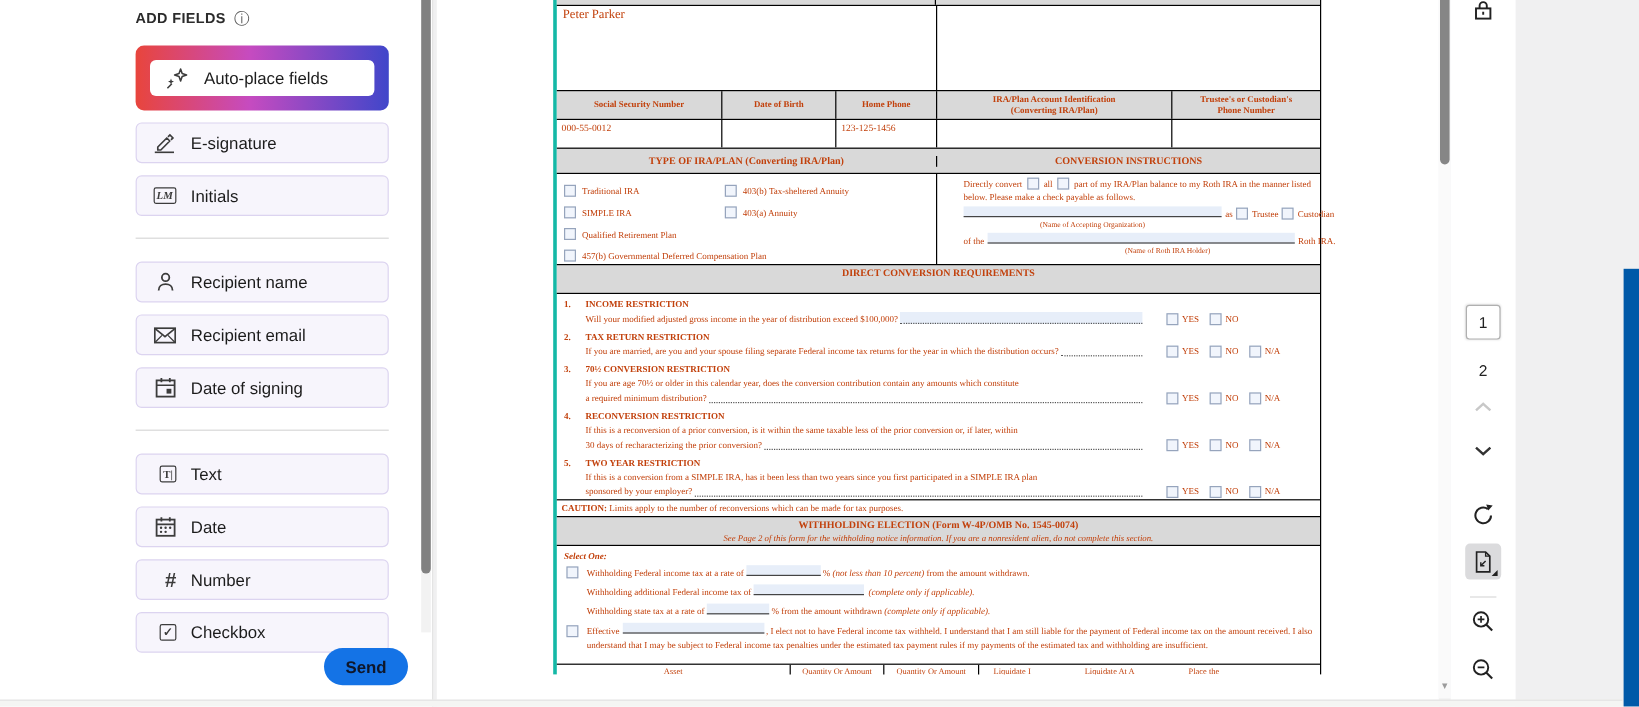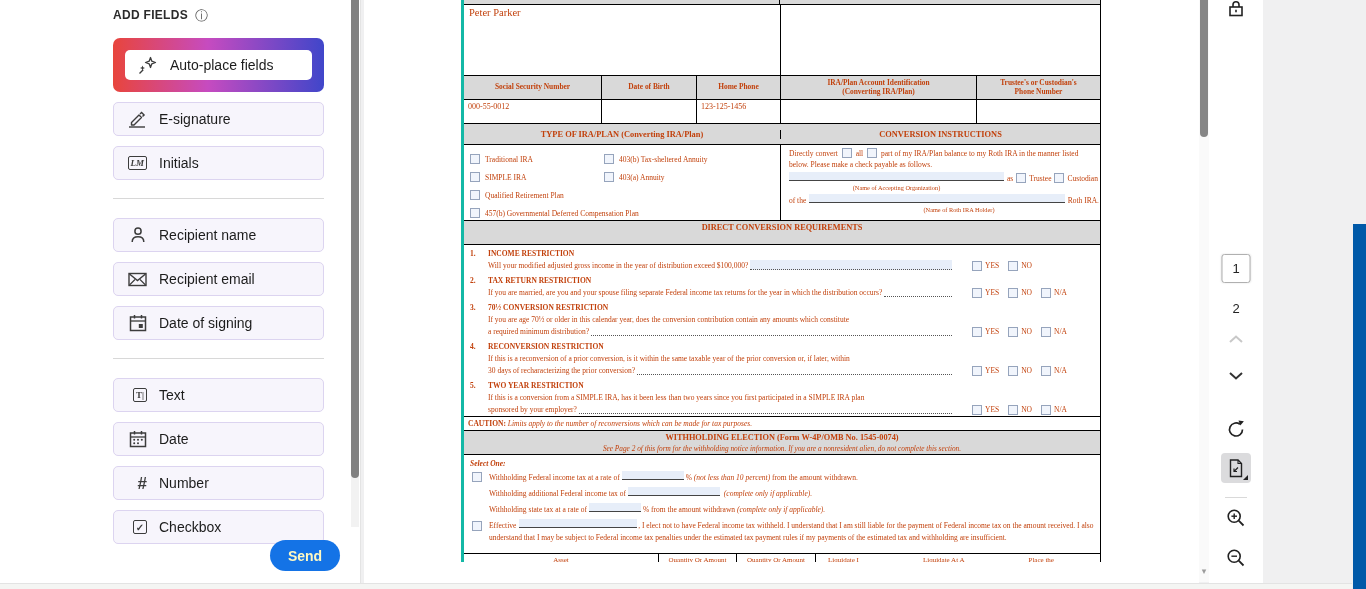--- a/index.html
+++ b/index.html
@@ -14,21 +14,21 @@
 .fbtn{height:34px;border:1px solid #dcd4f0;background:#f7f5fc;border-radius:5px;display:flex;align-items:center;gap:12px;padding-left:11px;margin-bottom:10px;cursor:pointer;font-size:14px;color:#1c1c1c}
 .fbtn .ficon{width:22px;display:flex;justify-content:flex-end;align-items:center;color:#3c3c3c;flex:none}
 .fbtn-grad{padding:12px;border-radius:7px;background:linear-gradient(90deg,#E8453C,#C64BC0 45%,#4046CA);margin-bottom:10px}
 .fbtn-grad .fbtn{margin-bottom:0;border:none;background:#fff;height:30px}
 .sdivider{height:1px;background:#d8d8d8;margin:18px 0 19px}
 .boxtxt{display:inline-block;border:1.5px solid #3c3c3c;border-radius:2px;font-size:9px;font-weight:bold;font-style:italic;padding:1.5px 2px;line-height:1;font-family:"Liberation Serif",serif}
 .hashtxt{font-size:17px;font-weight:bold;line-height:1;color:#3c3c3c}
 .cbtxt{display:inline-flex;width:14px;height:14px;border:1.5px solid #3c3c3c;border-radius:2px;align-items:center;justify-content:center;font-size:10px;font-weight:bold}
 .sb-scroll{position:absolute;left:351px;top:0;width:8px;height:527px;background:#f2f2f2}
 .sb-thumb{position:absolute;left:0;top:0;width:8px;height:478px;background:#818181;border-radius:0 0 4px 4px}
-.send-btn{position:absolute;left:270px;top:540px;width:70px;height:31px;border:none;border-radius:16px;background:#1473E6;color:#fef9c3;font-weight:bold;font-size:14px;cursor:pointer;font-family:"Liberation Sans",sans-serif}
+.send-btn{position:absolute;left:270px;top:540px;width:70px;height:31px;border:none;border-radius:16px;background:#1473E6;color:#0f172a;font-weight:bold;font-size:14px;cursor:pointer;font-family:"Liberation Sans",sans-serif}
 
 
 .viewer{position:absolute;left:360px;top:0;width:1006px;height:589px;background:#f0f0f1;border-left:1px solid #e4e4e4;overflow:hidden}
 .page{position:absolute;left:3px;top:0;width:835px;height:589px;background:#fff}
 .formtbl{position:absolute;left:97px;top:0;width:640px;border-left:3px solid #14b8a6;border-right:1px solid #000;font-family:"Liberation Serif",serif;color:#c2410c;background:#fff}
 .trow{border-top:1px solid #000;position:relative}
 .vline{position:absolute;left:315px;top:0;bottom:0;width:1px;background:#000}
 .r-sliver{height:4px;background:#D9D9D9;position:relative}
 .r-name{height:71px;display:grid;grid-template-columns:316px 1fr}
 .r-name .c{font-size:10.5px;padding:2px 5px}
@@ -37,21 +37,21 @@
 .r-ih{height:24px;background:#D9D9D9}
 .r-ih .ihc{display:flex;flex-direction:column;justify-content:center;align-items:center;font-weight:bold;font-size:7.4px;line-height:8.8px;text-align:center;white-space:pre-line}
 .r-iv{height:24px}
 .r-iv .ivc{font-size:8px;padding:2px 4px}
 .r-sect{height:21px;display:grid;grid-template-columns:316px 1fr;background:#D9D9D9;font-weight:bold;font-size:8.4px;align-items:center;text-align:center}
 .r-body{height:76px;display:grid;grid-template-columns:316px 1fr}
 .typecell{position:relative;font-size:7.5px}
 .tcol{position:absolute;top:5px}
 .opt{height:18px;display:flex;align-items:center;gap:5px;white-space:nowrap}
 .fcb{display:inline-block;width:10px;height:10px;border:1px solid #96A4BC;background:#F1F5FC;flex:none;vertical-align:-1px}
-.convcell{padding:3px 8px;font-size:7.5px;line-height:11px}
+.convcell{padding:3px 22px;font-size:7.5px;line-height:11px}
 .convtext .fcb{margin:0 2px;vertical-align:-2px}
 .convrow{display:flex;align-items:baseline;gap:3px;margin-top:2px;white-space:nowrap}
 .convrow .fcb{align-self:center}
 .blank{display:inline-block;height:9px;border-bottom:1px solid #444;background:#E7EEF9}
 .cw1{width:215px}
 .grow{flex:1}
 .caption{font-size:6.3px;line-height:8px}
 .cap1{width:215px;text-align:center}
 .cap2{margin-left:30px;width:280px;text-align:center}
 .r-hdr2{height:24px;background:#D9D9D9;text-align:center}
@@ -65,34 +65,34 @@
 .q-last{display:flex;align-items:flex-end}
 .q-last .qt{white-space:nowrap}
 .leader{flex:1;border-bottom:1.2px dotted #555;margin:0 4px 2px 2px;min-width:8px}
 .leader.hl{background:#E7EEF9;height:10px}
 .answers{display:flex;width:138px;flex:none;align-items:center}
 .ans{display:flex;align-items:center;margin-left:9px}
 .ans:first-child{margin-left:16px}
 .ans .fcb{margin-right:3px}
 .r-caution{height:14px;font-size:7.5px;padding:1px 4px;line-height:11px;white-space:nowrap}
 .cl{font-weight:bold}
-.ct{font-style:italic}
+.ct{}
 .r-wh{height:99px;padding:2px 6px;overflow:hidden;font-size:7.5px}
 .selone{font-weight:bold;font-style:italic;line-height:13px}
 .wh-row{position:relative;padding-left:19px;height:16px;line-height:15px;white-space:nowrap}
 .wh-row .fcb{position:absolute;left:2px;top:2px}
 .wh-row .blank{vertical-align:baseline;margin:0 2px}
 .it{font-style:italic}
 .wh-eff{display:flex;margin-top:1px}
 .wh-eff .fcb{margin:2px 7px 0 2px}
 .efftext{flex:1;line-height:12.4px}
 .effblank{width:118px;margin:0 1px}
 .r-asset{background:#D9D9D9;text-align:center;font-weight:bold;font-size:8.3px;line-height:15px;height:15px}
 .r-partial{height:9px;overflow:hidden;display:grid;grid-template-columns:194px 78px 79px 1fr;font-size:7px;line-height:13px;text-align:center}
-.r-partial .lastc{display:flex;gap:64px;padding-left:12px;text-align:right}
+.r-partial .lastc{display:flex;gap:45px;padding-left:12px;text-align:right}
 
 
 .doc-scroll{position:absolute;left:838px;top:0;width:10px;height:582px;background:#fafafa}
 .doc-thumb{position:absolute;left:1px;top:0;width:8px;height:137px;background:#868686;border-radius:0 0 4px 4px}
 .doc-down{position:absolute;left:0;top:566px;width:10px;text-align:center;color:#9c9c9c;font-size:9px;line-height:10px;cursor:pointer}
 
 
 .rail{position:absolute;left:848px;top:0;width:54px;height:589px;background:#fff}
 .rail>*{position:absolute;left:50%;transform:translateX(-50%)}
 .ricon{cursor:pointer;display:flex;align-items:center;justify-content:center}
@@ -386,21 +386,21 @@
                   <span>N/A</span>
                 </span>
               </span>
             </div>
           </div>
           <div class="q">
             <div class="q-head">
               <span class="q-num">4.</span>
               <span>RECONVERSION RESTRICTION</span>
             </div>
-            <div class="q-line">If this is a reconversion of a prior conversion, is it within the same taxable year of the prior conversion or, if later, within</div>
+            <div class="q-line">If this is a reconversion of a prior conversion, is it within the same taxable less of the prior conversion or, if later, within</div>
             <div class="q-last">
               <span class="qt">30 days of recharacterizing the prior conversion?</span>
               <span class="leader"></span>
               <span class="answers">
                 <span class="ans">
                   <span class="fcb"></span>
                   <span>YES</span>
                 </span>
                 <span class="ans">
                   <span class="fcb"></span>

